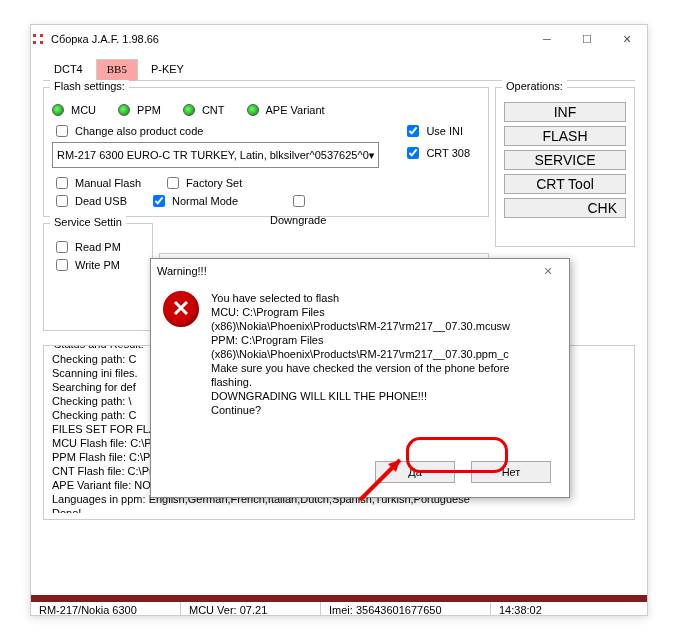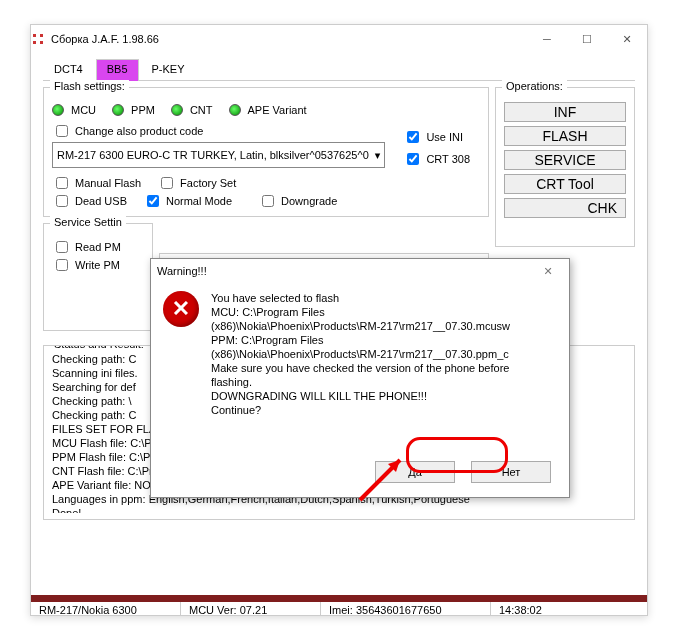--- a/index.html
+++ b/index.html
@@ -5,24 +5,24 @@
   * { box-sizing: border-box; font-family: "Segoe UI", Tahoma, sans-serif; font-size: 11px; }
   body { margin: 0; background: #fff; width: 676px; height: 641px; position: relative; }
   .window { position: absolute; left: 30px; top: 24px; width: 618px; height: 592px; border: 1px solid #ccc; background: #fff; box-shadow: 0 2px 8px rgba(0,0,0,0.15); }
   .titlebar { height: 28px; display: flex; align-items: center; padding: 0 0 0 0; background: #fff; }
   .titlebar .ico { width:14px; height:14px; margin-right:6px; display:inline-block; }
   .titlebar .title { flex: 1; }
   .winbtn { width: 40px; height: 28px; display: flex; align-items: center; justify-content: center; color:#555; }
   .content { padding: 6px 12px 8px 12px; }
   .tabs { display:flex; border-bottom:1px solid #ccc; height:22px; margin-bottom:6px;}
   .tab { padding: 3px 10px; border:1px solid transparent; border-bottom:none; margin-right:2px; margin-bottom:-1px; }
-  .tab.active { border-color:#ccc; background:#d946ef; }
+  .tab.active { border-color:#ccc; background:#fca5a5;font-family:Liberation Serif, serif; }
   .fieldset { border:1px solid #ccc; padding:6px 8px 8px 8px; margin-bottom:6px; position:relative;}
   .fieldset > .legend { position:absolute; top:-8px; left:6px; background:#fff; padding:0 4px; white-space:nowrap;}
-  .row { display:flex; align-items:flex-end; gap:6px; flex-wrap:wrap;}
+  .row { display:flex; align-items:flex-start; gap:12px; flex-wrap:wrap;}
   .led { width:12px; height:12px; border-radius:50%; background:radial-gradient(circle at 40% 40%, #6f6, #080); border:1px solid #555; display:inline-block; margin-right:3px;}
   .cb { display:flex; align-items:center; gap:4px; margin-right:10px; }
   .cb input, .cb .box { width:12px;height:12px; }
   .layout { display:flex; gap:6px; }
   .leftcol { flex:1; }
   .rightcol { width:140px; }
   .opbtn { display:block; width:100%; height:20px; margin-bottom:4px; background:#efefef; border:1px solid #aaa; font-size:14px; }
   .dropdown { width:100%; height:20px; border:1px solid #888; background:#fff; display:flex; align-items:center; padding:12px 4px; font-size:11px; overflow:hidden;}
   .dropdown .arrow { margin-left:auto; }
   .svcarea { display:flex; gap:6px;}
@@ -135,21 +135,21 @@
           </div>
           <div class="row">
             <span class="cb">
                 <input type="checkbox" style="">
                 <span>Dead USB</span>
               </span>
             <span class="cb">
                 <input type="checkbox" checked="" style="">
                 <span>Normal Mode</span>
               </span>
-            <span class="cb" style="margin-left:10px;">
+            <span class="cb" style="margin-left:10px;flex-direction:column;">
                 <input type="checkbox" style="">
                 <span>Downgrade</span>
               </span>
           </div>
         </div>
 
         <div class="svcarea">
           <div class="fieldset svcleft" style="height:108px;">
             <span class="legend">Service Settin</span>
             <div class="cb" style="margin-top:8px;">

